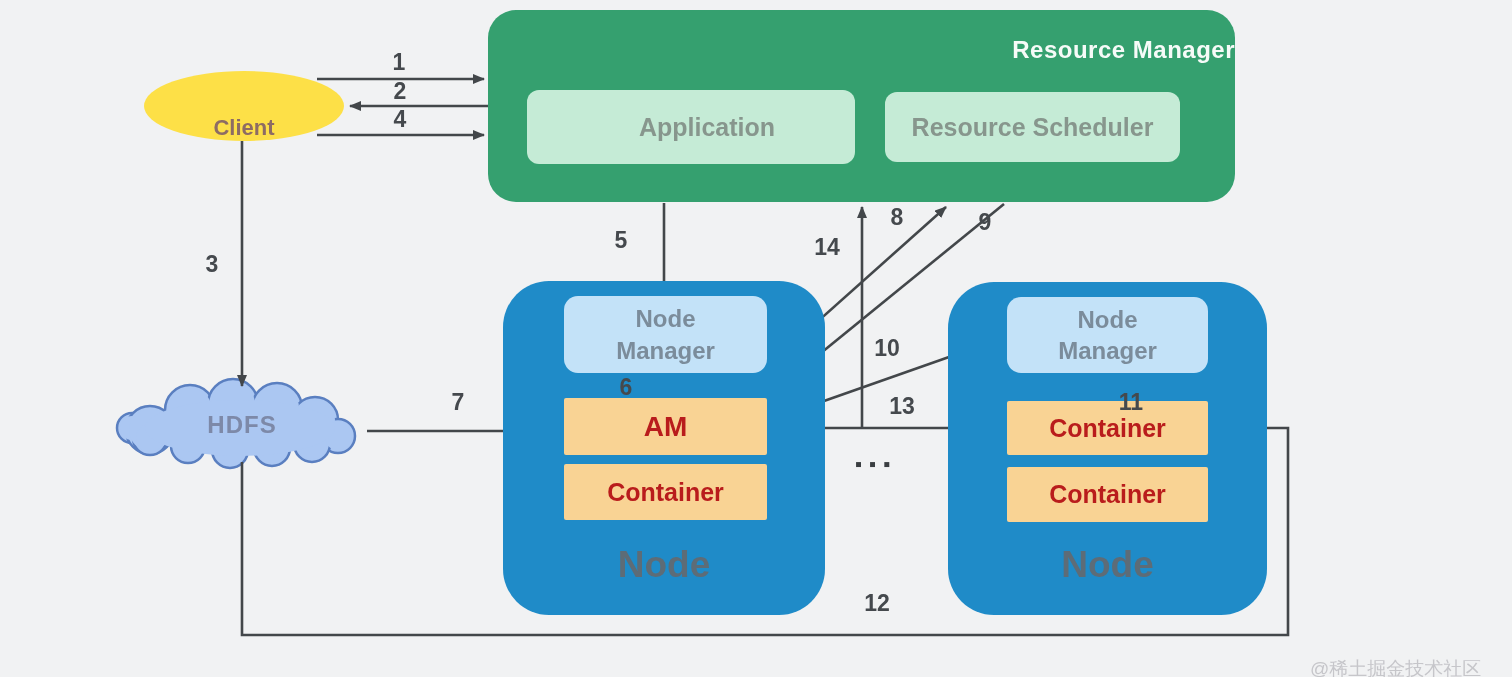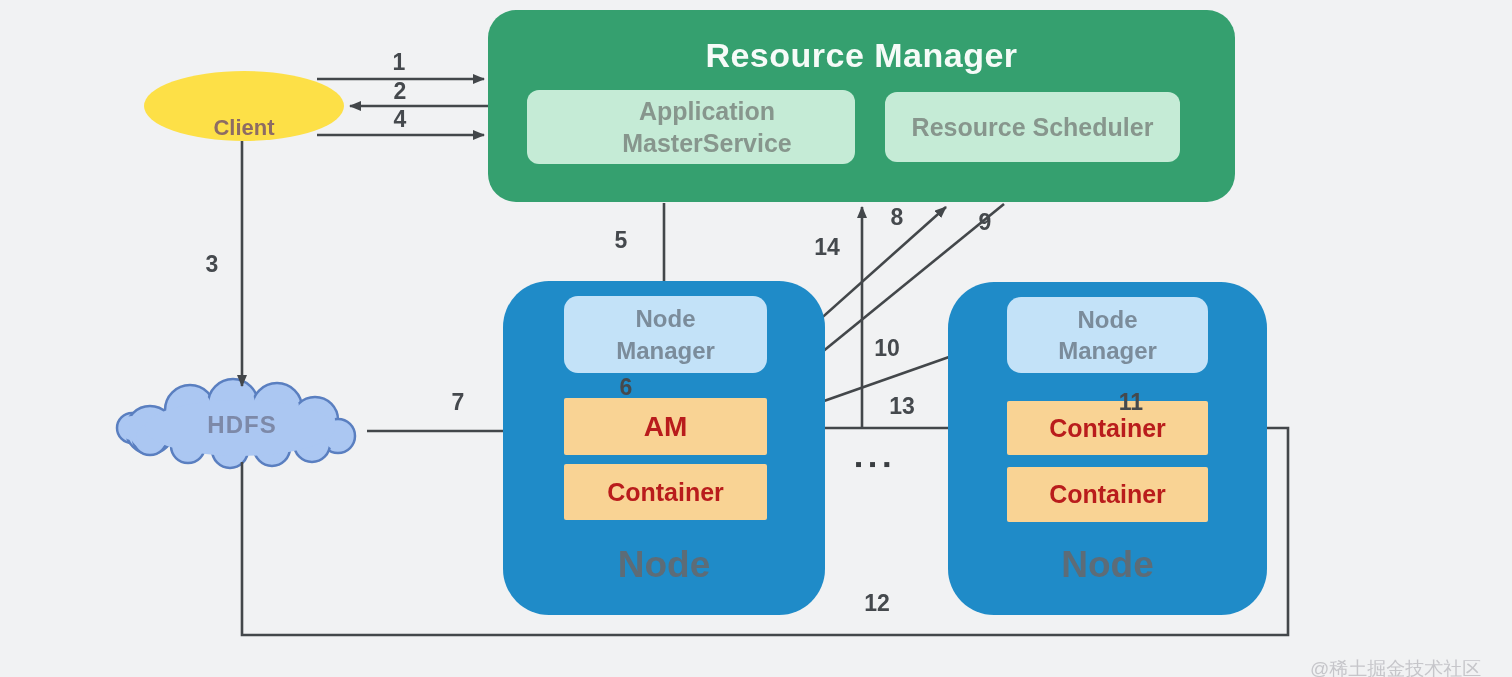--- a/index.html
+++ b/index.html
@@ -10,22 +10,22 @@
     -webkit-font-smoothing:antialiased;
   }
   .abs{position:absolute;}
   svg.layer{position:absolute;left:0;top:0;width:1512px;height:677px;}
   
   .rm{
     left:488px;top:10px;width:747px;height:192px;
     background:#35a06f;border-radius:28px;
   }
   .rm-title{
-    left:488px;top:36px;width:747px;text-align:center;
-    color:#f6fbf8;font-size:34px;font-weight:bold;letter-spacing:.5px;
+    left:488px;top:36px;width:747px;text-align:right;
+    color:#f6fbf8;font-size:24px;font-weight:bold;letter-spacing:.5px;
   }
   .rm-sub{
     background:#c5ebd6;border-radius:12px;
     display:flex;align-items:center;justify-content:center;text-align:center;
     color:#87968d;font-weight:bold;font-size:25px;line-height:1.28;
   }
   
   .node{background:#1f8bc8;border-radius:46px;}
   .nm{
     background:#c3e2f8;border-radius:14px;
@@ -123,21 +123,20 @@
       <line x1="1005" y1="428" x2="772" y2="428" marker-end="url(#ah)"></line>
       <line x1="862" y1="427" x2="862" y2="207" marker-end="url(#ah)"></line>
     </g>
   </svg>
 
   <div class="abs rm"></div>
   <div class="abs rm-title">Resource Manager</div>
   <div class="abs rm-sub" style="left:527px;top:90px;width:296px;height:74px;padding-left:32px;">
     <div>
       <div>Application</div>
-      <div>MasterService</div>
     </div>
   </div>
   <div class="abs rm-sub" style="left:885px;top:92px;width:295px;height:70px;">
     <span>Resource Scheduler</span>
   </div>
 
   <div class="abs client">
     <span>Client</span>
   </div>
 

